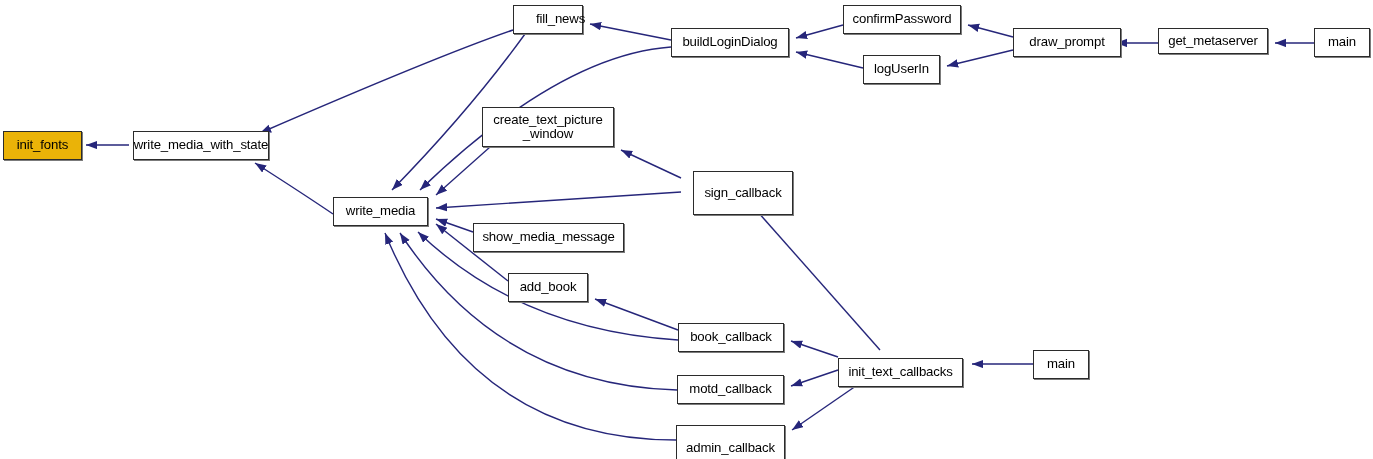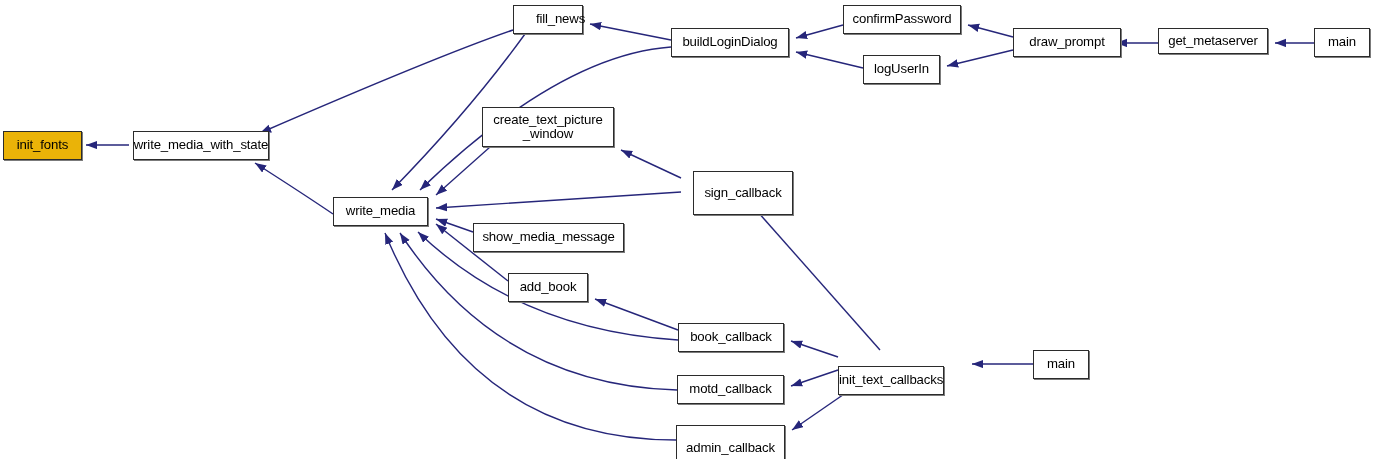--- a/index.html
+++ b/index.html
@@ -94,16 +94,16 @@
       <div class="node" style="left: 1158px; top: 28px; width: 110px; height: 26px;">get_metaserver</div>
       <div class="node" style="left: 1314px; top: 28px; width: 56px; height: 29px;">main</div>
       <div class="node" style="left: 482px; top: 107px; width: 132px; height: 40px;">create_text_picture
 _window</div>
       <div class="node" style="left: 681px; top: 171px; width: 100px; height: 44px; margin-left: 12px;">sign_callback</div>
       <div class="node" style="left: 473px; top: 223px; width: 151px; height: 29px;">show_media_message</div>
       <div class="node" style="left: 508px; top: 273px; width: 80px; height: 29px;">add_book</div>
       <div class="node" style="left: 678px; top: 323px; width: 106px; height: 29px;">book_callback</div>
       <div class="node" style="left: 677px; top: 375px; width: 107px; height: 29px;">motd_callback</div>
       <div class="node" style="left: 676px; top: 425px; width: 109px; height: 47px;">admin_callback</div>
-      <div class="node" style="left: 838px; top: 366px; width: 106px; height: 29px;">init_text_callbacks</div>
+      <div class="node" style="left: 838px; top: 358px; width: 125px; height: 29px;">init_text_callbacks</div>
       <div class="node" style="left: 1033px; top: 350px; width: 56px; height: 29px;">main</div>
     </div>
 </div>
 
 </body></html>

